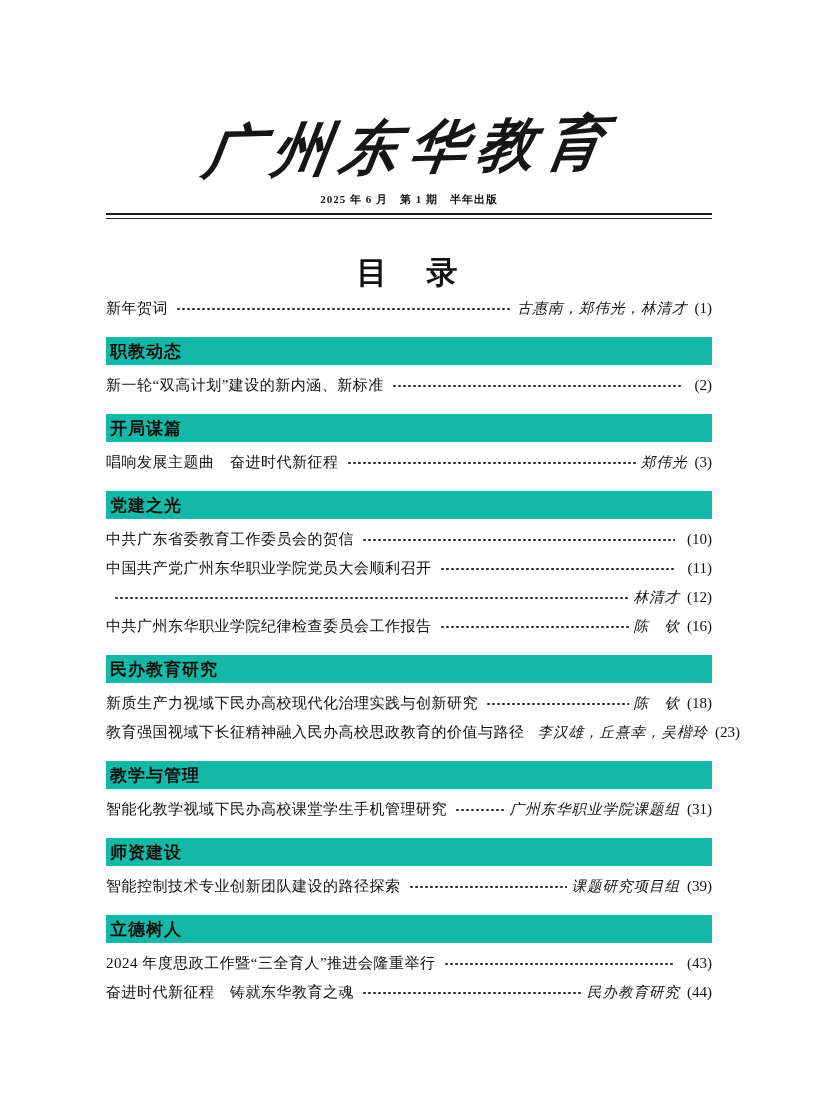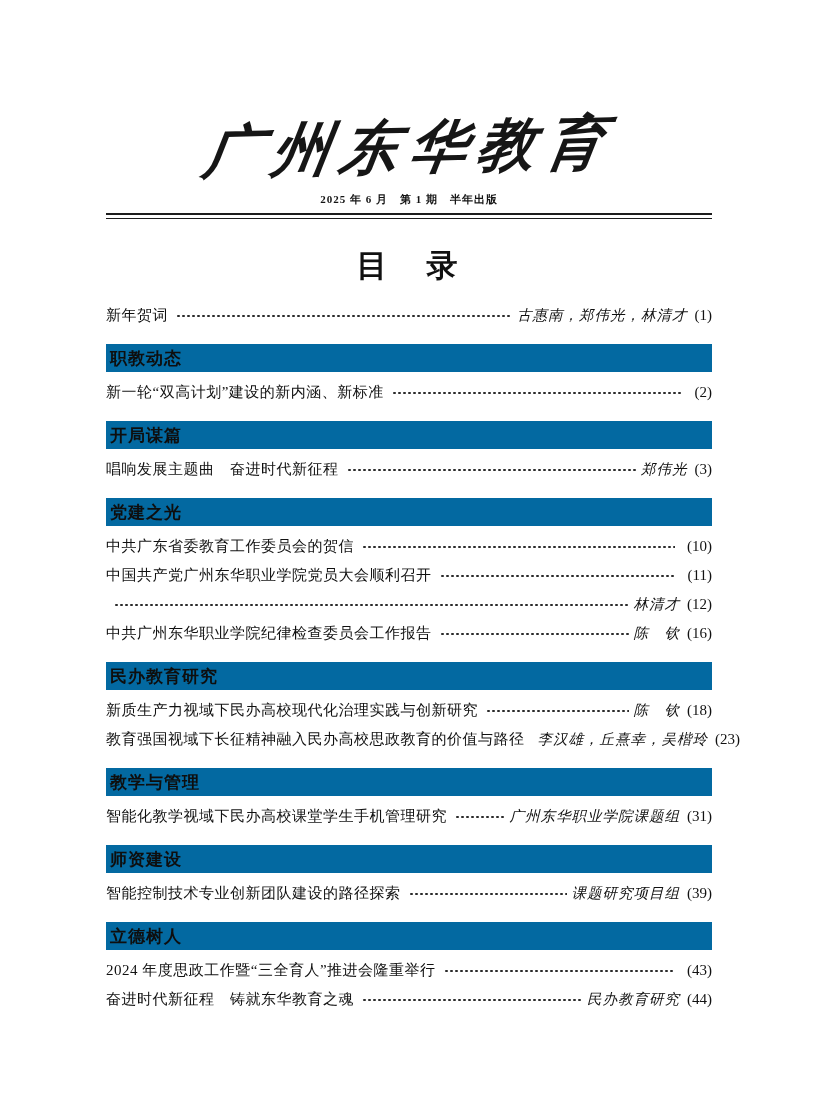--- a/index.html
+++ b/index.html
@@ -37,31 +37,31 @@
   }
   .double-rule {
     margin-top:6px;
     height:3px;
     border-top:2px solid #1c1c1c;
     border-bottom:1px solid #1c1c1c;
   }
 
   
   .toc-title {
-    margin-top:26px;
+    margin-top:33px;
     text-align:center;
     font-family:"Liberation Sans","DejaVu Sans",sans-serif;
     font-weight:bold;
     font-size:31px;
     letter-spacing:4px;
     color:#111111;
   }
 
   
-  .entries { margin-top:14px; }
+  .entries { }
   .entry {
     display:flex; align-items:baseline;
     line-height:29px; height:29px;
     font-size:15px;
     white-space:nowrap;
   }
   .entry .t { flex:0 0 auto; letter-spacing:0.5px; }
   .entry .leader {
     flex:1 1 auto;
     align-self:center;
@@ -79,21 +79,21 @@
     letter-spacing:1px;
     margin-right:7px;
     text-align:center;
   }
   .entry .p { flex:0 0 auto; font-size:15px; }
 
   
   .section-bar {
     margin-top:14px; margin-bottom:6px;
     height:28px;
-    background:#0369a1;
+    background:#14b8a6;
     display:flex; align-items:center;
     padding-left:4px;
     font-family:"Liberation Sans","DejaVu Sans",sans-serif;
     font-weight:bold;
     font-size:17px;
     letter-spacing:1px;
     color:#0e0e0e;
   }
 </style>
 </head>

